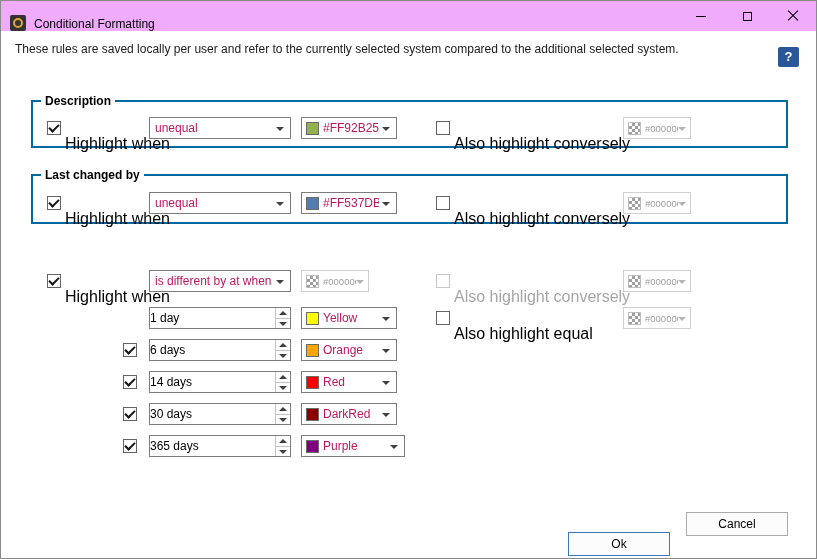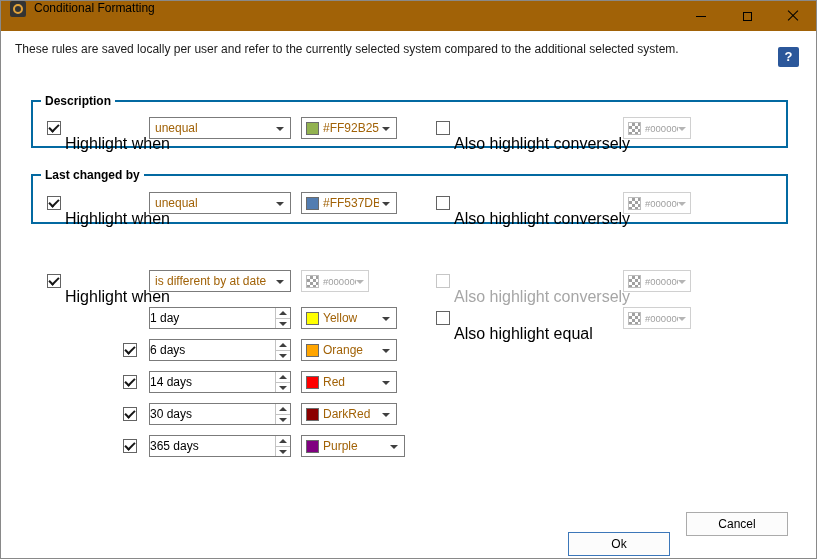--- a/index.html
+++ b/index.html
@@ -4,21 +4,21 @@
 <style>
   * { margin:0; padding:0; box-sizing:border-box; }
   html,body { background:#ffffff; }
   body { font-family:"Liberation Sans","DejaVu Sans",sans-serif; }
 
   .dialog { position:relative; width:817px; height:559px; background:#fff;
             border:1px solid #898989; overflow:hidden; }
 
   
   .titlebar { position:absolute; left:0; top:0; right:0; height:30px;
-              display:flex; align-items:flex-start; background:#a16207; }
+              display:flex; align-items:flex-end; background:#f0abfc; }
   .app-icon { position:relative; width:16px; height:16px; margin:0 8px 0 9px;
               background:#333; border-radius:2px; flex:none; }
   .app-icon::after { content:""; position:absolute; left:3px; top:3px; width:6px; height:6px;
               border:2px solid #e2a33a; border-radius:50%; }
   .title { font-size:12px; color:#000; }
   .win-controls { margin-left:auto; display:flex; height:30px; }
   .win-btn { width:46px; height:30px; display:flex; align-items:center; justify-content:center; cursor:default; }
   .glyph-min { width:10px; height:1px; background:#000; }
   .glyph-max { width:9px; height:9px; border:1px solid #000; }
   .glyph-close { position:relative; width:12px; height:12px; }
@@ -42,21 +42,21 @@
   .lbl.disabled { color:#a6a6a6; }
 
   
   .checkbox { position:absolute; width:14px; height:14px; background:#fff; border:1px solid #636363; }
   .checkbox.checked::after { content:""; position:absolute; left:1px; top:2px; width:8px; height:4px;
               border-left:2px solid #161616; border-bottom:2px solid #161616; transform:rotate(-45deg); }
   .checkbox.disabled { border-color:#c6c6c6; }
 
   
   .combo { position:absolute; height:22px; background:#fff; border:1px solid #7b7b7b;
-           display:flex; align-items:center; padding:0 17px 0 5px; font-size:12px; color:#a16207; }
+           display:flex; align-items:center; padding:0 17px 0 5px; font-size:12px; color:#be185d; }
   .combo-text { white-space:nowrap; overflow:hidden; }
   .dd { position:absolute; right:6px; top:9px; width:0; height:0;
         border-left:4px solid transparent; border-right:4px solid transparent; border-top:4px solid #3f3f3f; }
   .color-combo { padding-left:4px; }
   .swatch { width:13px; height:13px; border:1px solid #6b6b6b; flex:none; margin-right:4px; }
   .checker { background:repeating-conic-gradient(#a0a0a0 0% 25%, #ffffff 0% 50%) 0 0/6px 6px;
              border-color:#bdbdbd; }
   .combo.disabled { border-color:#d0d0d0; color:#9f9f9f; padding-right:12px; }
   .combo.disabled .combo-text { font-size:9.5px; }
   .combo.disabled .dd { border-top-color:#b5b5b5; right:4px; }
@@ -144,21 +144,21 @@
   <div class="combo color-combo disabled" style="left:622px;top:191px;width:68px">
     <span class="swatch checker"></span>
     <span class="combo-text">#00000000</span>
     <span class="dd"></span>
   </div>
 
 
   <span class="checkbox checked" style="left:46px;top:273px"></span>
   <span class="lbl" style="left:64px;top:272px">Highlight when</span>
   <div class="combo" style="left:148px;top:269px;width:142px">
-    <span class="combo-text">is different by at date</span>
+    <span class="combo-text">is different by at when</span>
     <span class="dd"></span>
   </div>
   <div class="combo color-combo disabled" style="left:300px;top:269px;width:68px">
     <span class="swatch checker"></span>
     <span class="combo-text">#00000000</span>
     <span class="dd"></span>
   </div>
   <span class="checkbox disabled" style="left:435px;top:273px"></span>
   <span class="lbl disabled" style="left:453px;top:272px">Also highlight conversely</span>
   <div class="combo color-combo disabled" style="left:622px;top:269px;width:68px">

